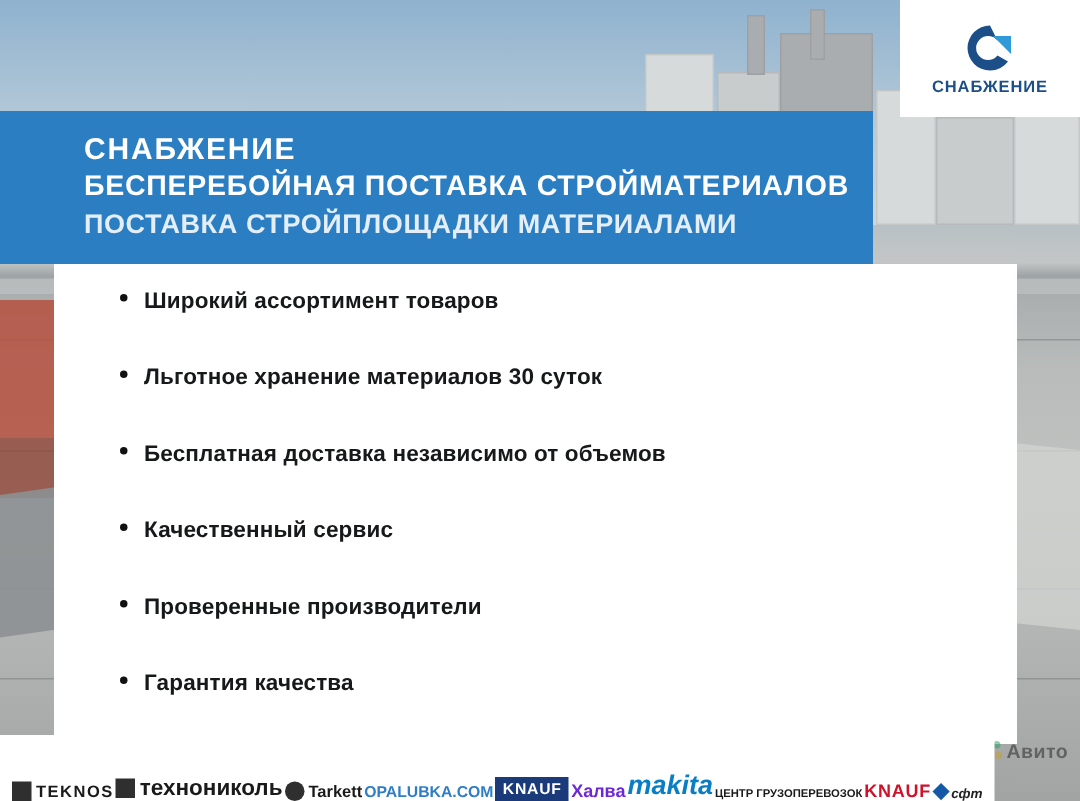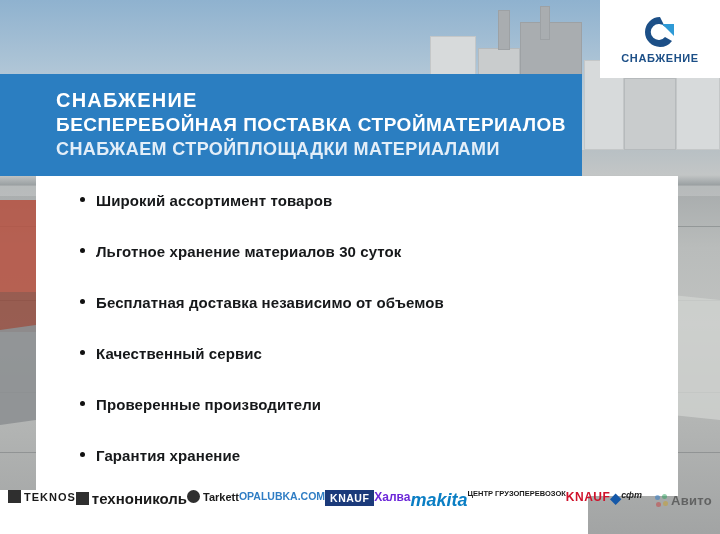--- a/index.html
+++ b/index.html
@@ -180,24 +180,24 @@
     font-size: 15px;
     font-weight: bold;
     color: #16181a;
     letter-spacing: .1px;
   }
 
   
   .brandbar {
     position: absolute;
     left: 0; bottom: 0;
-    width: 588px; height: 44px;
+    width: 663px; height: 44px;
     background: #ffffff;
     display: flex;
-    align-items: flex-start;
+    align-items: flex-end;
     justify-content: space-between;
     padding: 0 8px;
     box-sizing: border-box;
   }
   .brand {
     display: flex;
     align-items: center;
     font-size: 10px;
     font-weight: bold;
     color: #1a1a1a;
@@ -293,21 +293,21 @@
         <path d="M17 2 A15 15 0 1 0 17 32 A15 15 0 0 0 29 26 L22 22 A8 8 0 1 1 22 12 Z" fill="#1c4f87"></path>
         <path d="M19 9 L31 9 L31 21 Z" fill="#2f9ad6"></path>
       </svg>
     </div>
     <div class="logo-text">СНАБЖЕНИЕ</div>
   </div>
 
   <div class="banner">
     <div class="b1">СНАБЖЕНИЕ</div>
     <div class="b2">БЕСПЕРЕБОЙНАЯ ПОСТАВКА СТРОЙМАТЕРИАЛОВ</div>
-    <div class="b3">СНАБЖАЕМ СТРОЙПЛОЩАДКИ МАТЕРИАЛАМИ</div>
+    <div class="b3">ПОСТАВКА СТРОЙПЛОЩАДКИ МАТЕРИАЛАМИ</div>
   </div>
 
   <div class="card">
     <div class="bullets">
       <div class="bullet">
         <span class="dot"></span>
         <span class="btext">Широкий ассортимент товаров</span>
       </div>
       <div class="bullet">
         <span class="dot"></span>
@@ -320,21 +320,21 @@
       <div class="bullet">
         <span class="dot"></span>
         <span class="btext">Качественный сервис</span>
       </div>
       <div class="bullet">
         <span class="dot"></span>
         <span class="btext">Проверенные производители</span>
       </div>
       <div class="bullet">
         <span class="dot"></span>
-        <span class="btext">Гарантия хранение</span>
+        <span class="btext">Гарантия качества</span>
       </div>
     </div>
   </div>
 
   <div class="watermark">
     <span class="wm-dots">
       <i style="left:0;top:1px;background:rgba(40,120,200,.5)"></i>
       <i style="left:7px;top:0;background:rgba(40,160,90,.5)"></i>
       <i style="left:1px;top:8px;background:rgba(200,60,60,.5)"></i>
       <i style="left:8px;top:7px;background:rgba(200,160,40,.5)"></i>

